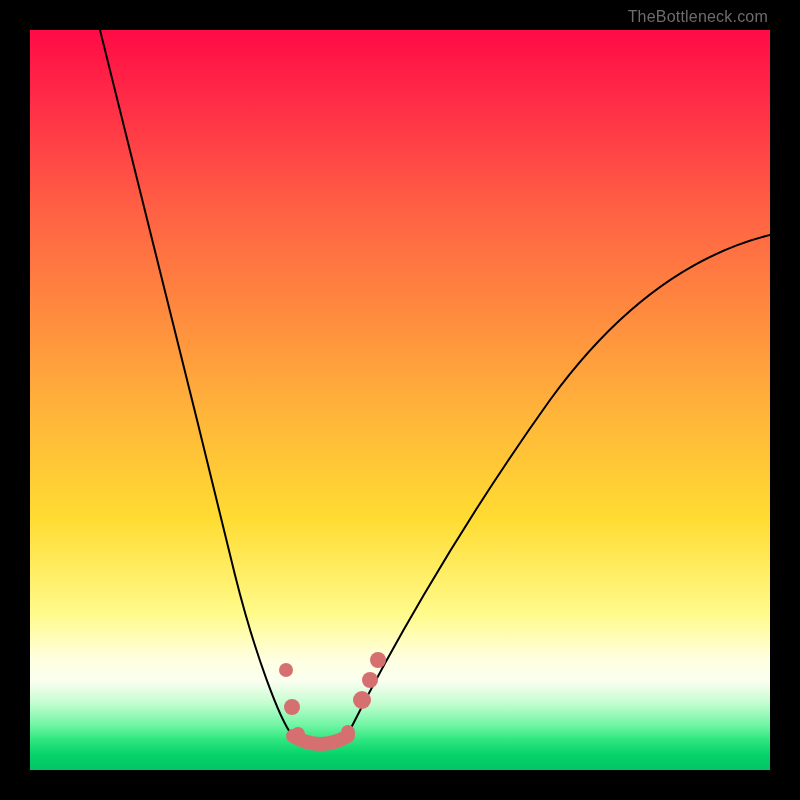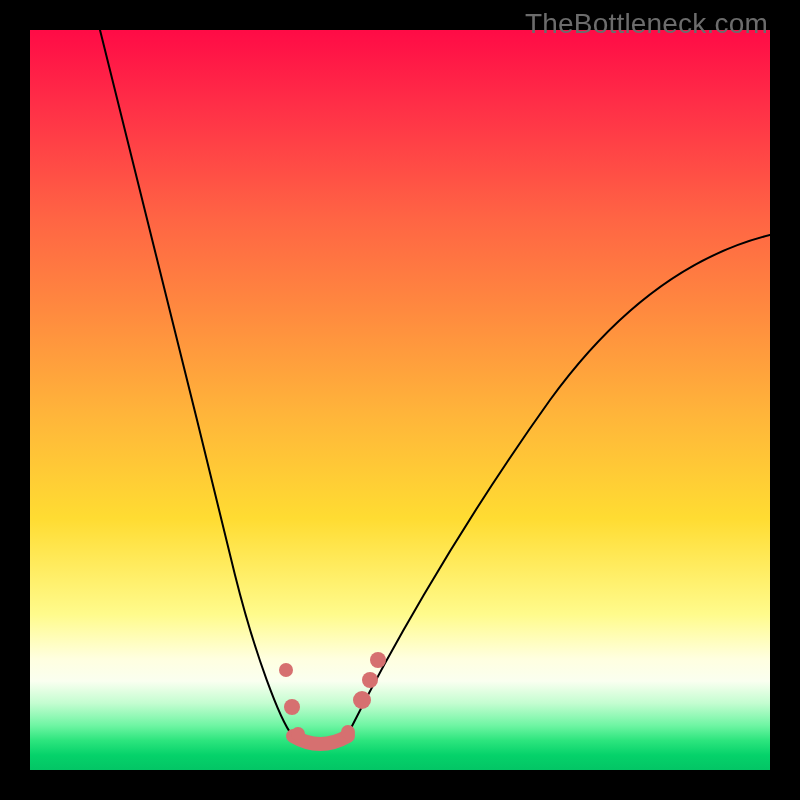--- a/index.html
+++ b/index.html
@@ -33,21 +33,21 @@
       #2de57e 96%,
       #05d26a 98%,
       #03c565 100%
     );
   }
   .watermark {
     position: absolute;
     top: 8px;
     right: 32px;
     color: #6c6c6c;
-    font-size: 28px;
+    font-size: 16px;
     font-weight: 500;
     letter-spacing: 0.2px;
   }
   svg.plot {
     position: absolute;
     left: 0;
     top: 0;
     width: 740px;
     height: 740px;
   }

